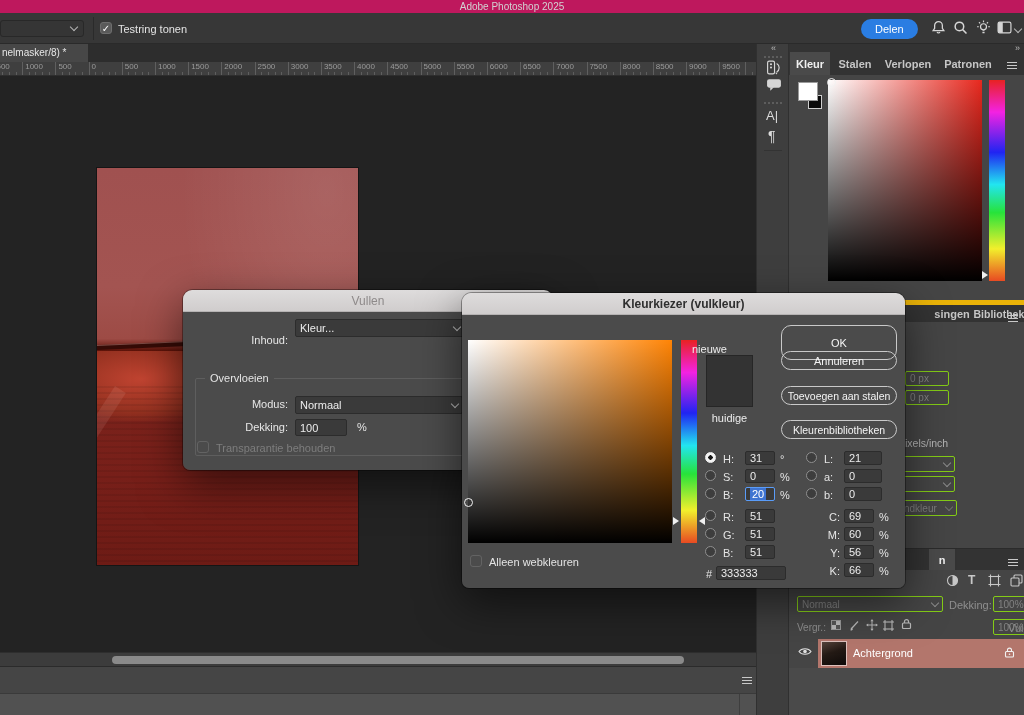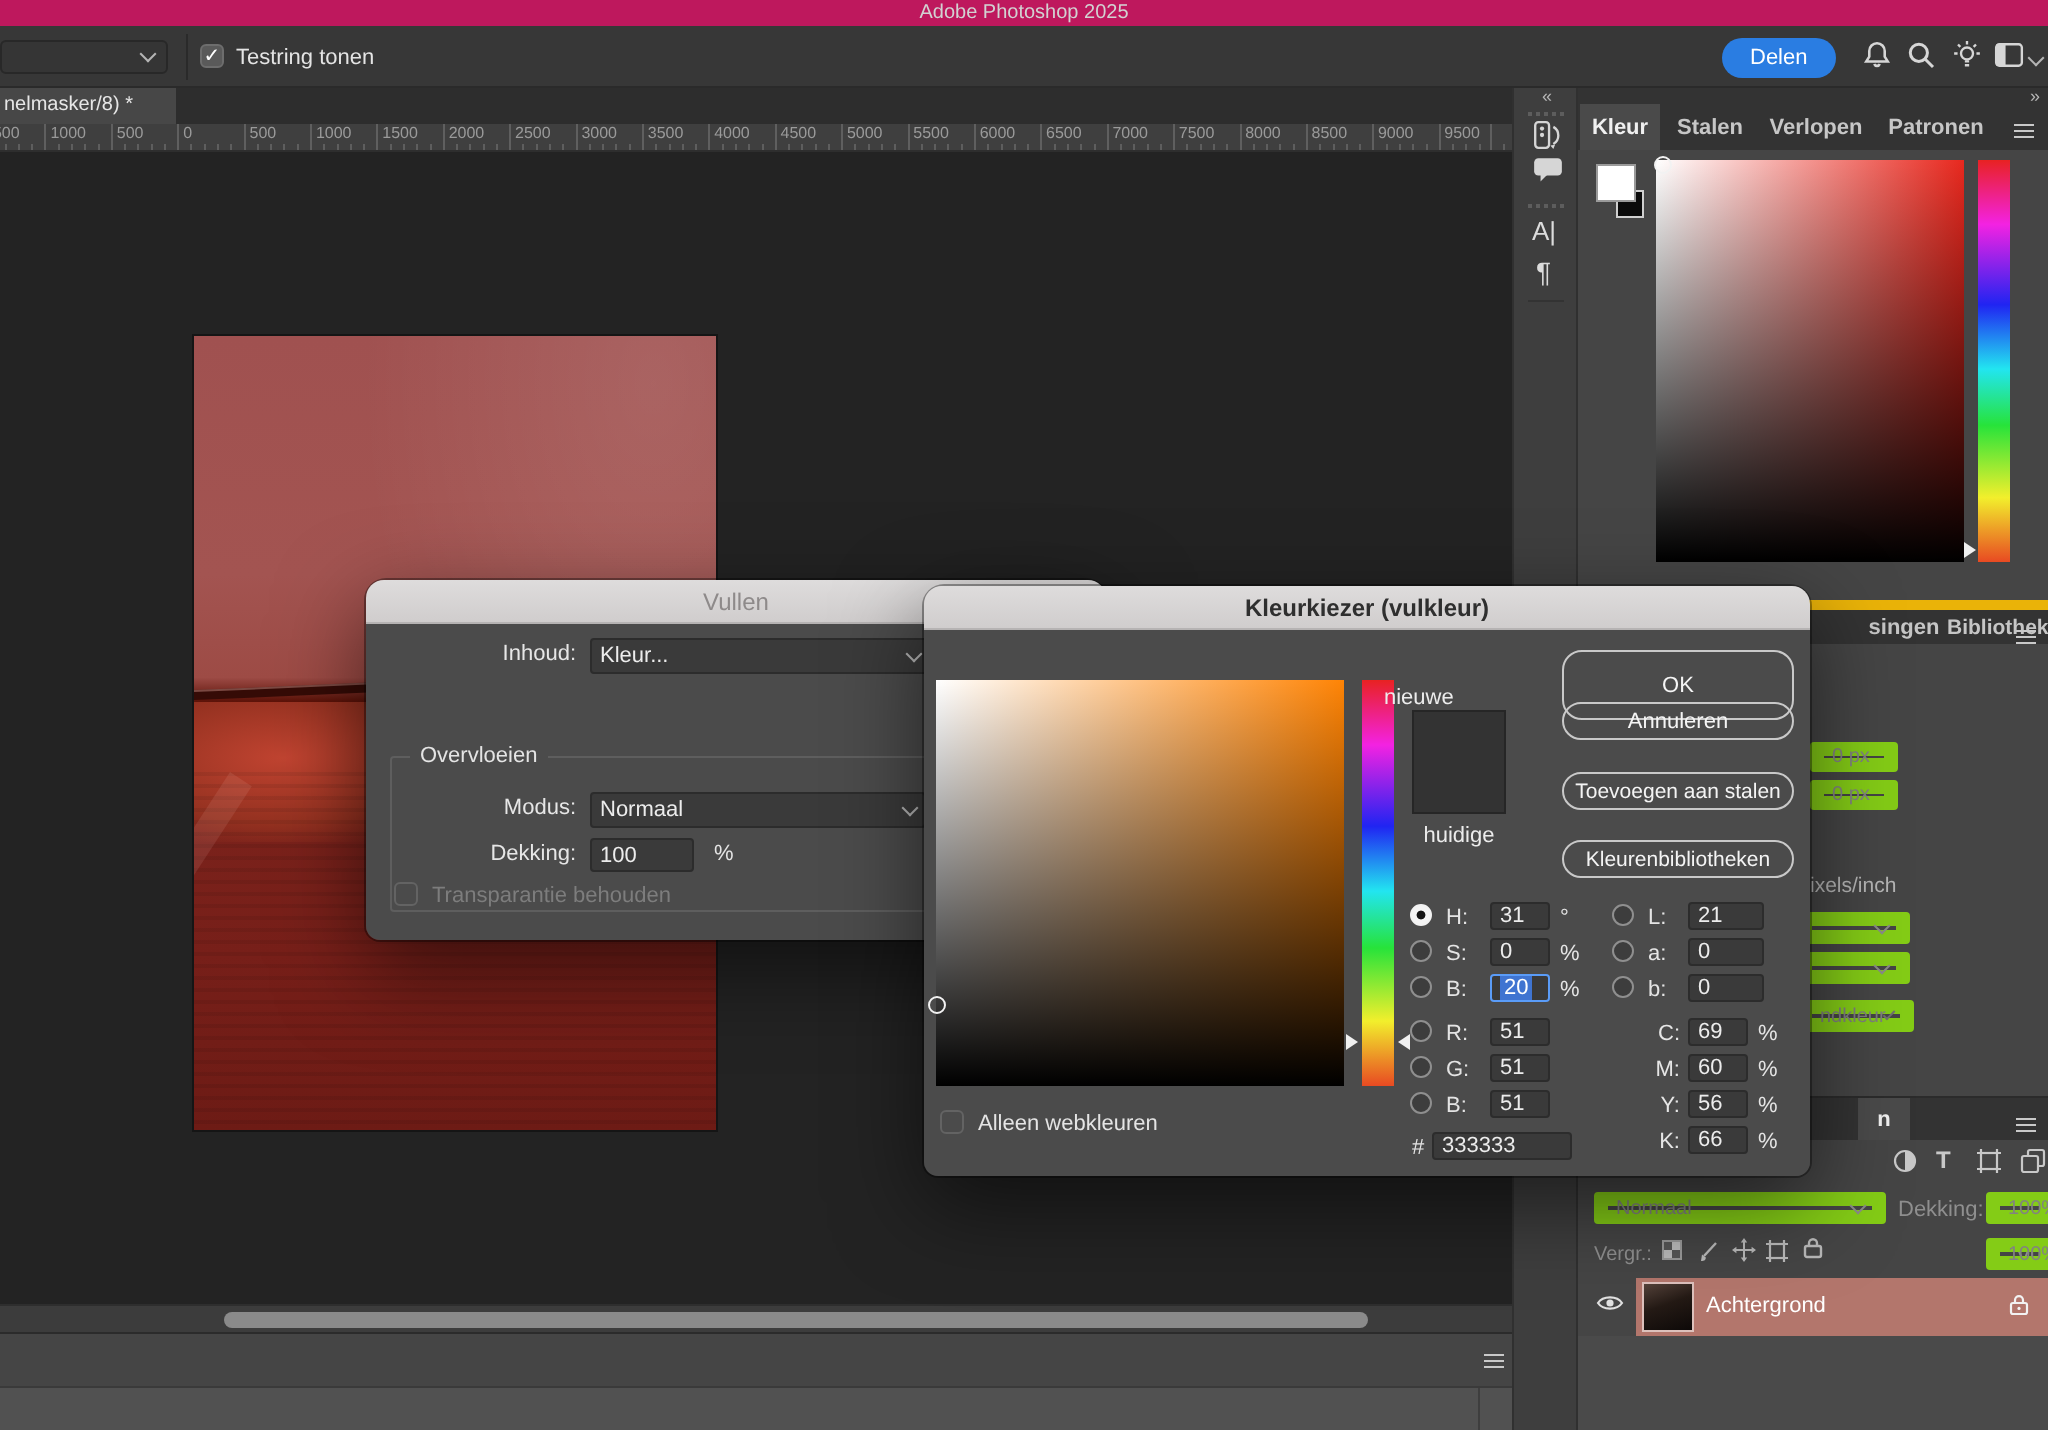--- a/index.html
+++ b/index.html
@@ -92,21 +92,21 @@
   .grip { position:absolute; left:7px; width:18px; border-top:2px dotted #5d5d5d; }
   .stripicon { position:absolute; left:8px; color:#d6d6d6; }
 
   
   .dock { left:789px; top:44px; width:235px; height:671px; background:#333333; }
   .ptabs { position:absolute; left:0; width:235px; background:#333333; }
   .ptab { position:absolute; top:0; height:100%; display:flex; align-items:center;
     justify-content:center; color:#c6c6c6; font-size:11px; font-weight:bold; }
   .ptab.active { background:#4a4a4a; color:#f0f0f0; }
   .pbody { position:absolute; left:0; width:235px; background:#454545; }
-  .grayfld { position:absolute; border:7px solid #84cc16; border-radius:2px;
+  .grayfld { position:absolute; border:1px solid #84cc16; border-radius:2px;
     color:#828282; font-size:10px; display:flex; align-items:center; padding:0 4px; }
   .graytxt { color:#8f8f8f; }
 
   .huebar-v { background:linear-gradient(to bottom,
       #e82222 0%, #f322e2 16%, #2024f2 36%, #22e5f0 52%, #27e33a 66%, #f2ef2c 84%, #e84a22 100%); }
 
   
   .lockicon { position:absolute; top:3px; }
   .layerrow-hl { position:absolute; background:#b3766c; }
 
@@ -411,21 +411,21 @@
             </svg>
           </span>
       </div>
       <div style="position:absolute;left:0;top:98px;width:235px;height:91px;background:#4a4a4a;"></div>
     </div>
   </div>
 
   <div class="dlg" style="left:183px;top:290px;width:370px;height:180px;z-index:40;">
     <div class="title" style="color:#8e8a8a;">Vullen</div>
     <div class="body" style="height:158px;">
-      <span class="rlabel" style="left:0;top:9px;width:105px;">Inhoud:</span>
+      <span class="rlabel" style="left:0;top:22px;width:105px;">Inhoud:</span>
       <div class="fld" style="left:112px;top:7px;width:170px;height:18px;">
         <span>Kleur...</span>
           <span style="flex:1"></span>
         <i class="chev" style="margin-top:-3px"></i>
       </div>
 
       <div style="position:absolute;left:12px;top:66px;width:346px;height:78px;border:1px solid #5e5e5e;border-radius:2px;"></div>
       <span style="position:absolute;left:22px;top:60px;background:#4b4b4b;padding:0 5px;">Overvloeien</span>
 
       <span class="rlabel" style="left:0;top:86px;width:105px;">Modus:</span>

